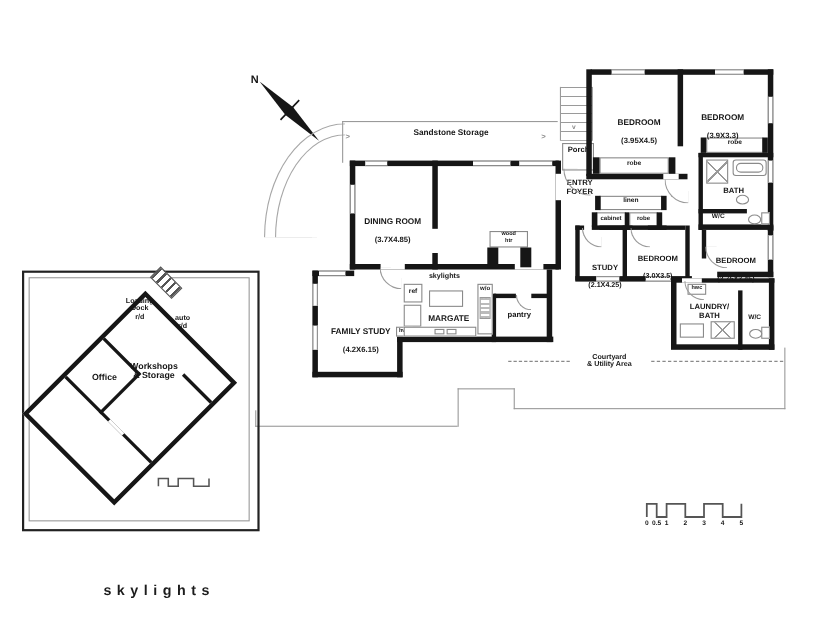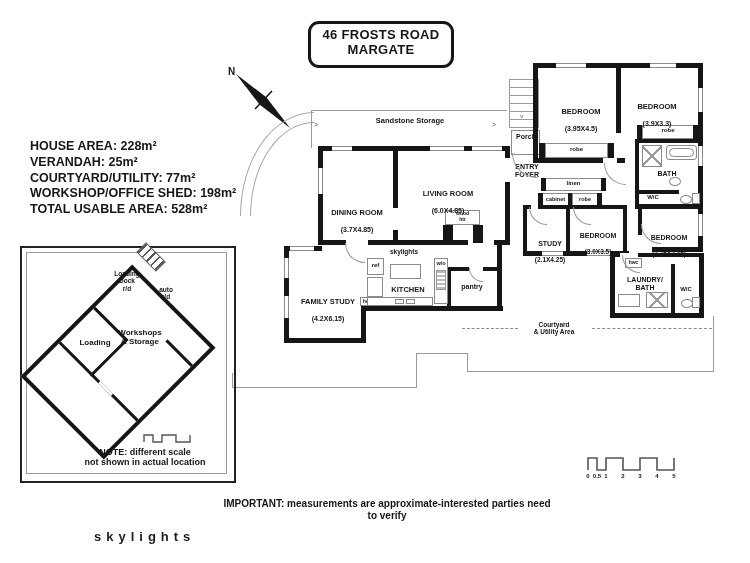--- a/index.html
+++ b/index.html
@@ -35,32 +35,21 @@
   .logo-main{position:absolute;font-weight:bold;font-size:35px;letter-spacing:0;color:#1c1c1c;}
   .logo-sub{position:absolute;font-weight:bold;font-size:13px;letter-spacing:5px;color:#1c1c1c;}
   .tick{position:absolute;transform:translateX(-50%);font-size:6px;font-weight:bold;}
   .arrow{position:absolute;color:#8a8a8a;font-weight:bold;}
 </style>
 </head>
 <body>
 
 <div id="stage">
 
-  <div class="titlebox" style="left:308px;top:21px;width:140px;height:38px;font-size:13px;padding-top:3px;">
-    <div>46 FROSTS ROAD</div>
-    <div>MARGATE</div>
-  </div>
-
-  <div class="a" style="left:30px;top:139px;font-size:12.5px;font-weight:bold;line-height:15.8px;">
-    <div>HOUSE AREA: 228m²</div>
-    <div>VERANDAH: 25m²</div>
-    <div>COURTYARD/UTILITY: 77m²</div>
-    <div>WORKSHOP/OFFICE SHED: 198m²</div>
-    <div>TOTAL USABLE AREA: 528m²</div>
-  </div>
+
 
   <svg class="a" style="left:226px;top:62px;" width="74" height="74">
     <polygon points="10,12 40.5,35.5 64,66 33.5,42.5" fill="#161616"></polygon>
     <line x1="29" y1="47" x2="46" y2="29" stroke="#161616" stroke-width="1.5"></line>
     <text x="2" y="13" font-size="10" font-weight="bold" fill="#161616">N</text>
   </svg>
 
   <div class="curve" style="left:240px;top:112px;width:74px;height:104px;"></div>
   <div class="curve" style="left:250px;top:122px;width:64px;height:94px;"></div>
 
@@ -215,33 +204,29 @@
 
   <div class="arc" style="left:512px;top:153px;width:25px;height:25px;"></div>
   <div class="arc" style="left:604px;top:163px;width:22px;height:22px;"></div>
   <div class="arc" style="left:529px;top:207px;width:18px;height:18px;"></div>
   <div class="arc" style="left:573px;top:207px;width:18px;height:18px;"></div>
   <div class="arc" style="left:641px;top:224px;width:20px;height:20px;"></div>
   <div class="arc" style="left:622px;top:255px;width:18px;height:18px;"></div>
   <div class="arc" style="left:345px;top:243px;width:20px;height:20px;"></div>
   <div class="arc" style="left:469px;top:268px;width:14px;height:14px;"></div>
 
-  <div class="L" style="left:317px;top:200px;width:80px;font-size:7.5px;">
+  <div class="L" style="left:317px;top:189px;width:80px;font-size:7.5px;">
     <div>DINING ROOM</div>
     <div style="font-size:7px;">(3.7X4.85)</div>
-  </div>
-  <div class="L" style="left:408px;top:181px;width:80px;font-size:7.5px;">
-    <div>LIVING ROOM</div>
-    <div style="font-size:7px;">(6.0X4.85)</div>
   </div>
   <div class="L" style="left:290px;top:289px;width:76px;font-size:7.5px;">
     <div>FAMILY STUDY</div>
     <div style="font-size:7px;">(4.2X6.15)</div>
   </div>
-  <div class="L" style="left:378px;top:286px;width:60px;font-size:7.5px;">KITCHEN</div>
+  <div class="L" style="left:378px;top:286px;width:60px;font-size:7.5px;">MARGATE</div>
   <div class="L" style="left:528px;top:232px;width:44px;font-size:7px;">
     <div>STUDY</div>
     <div style="font-size:6.5px;">(2.1X4.25)</div>
   </div>
   <div class="L" style="left:549px;top:99px;width:64px;font-size:7.5px;">
     <div>BEDROOM</div>
     <div style="font-size:7px;">(3.95X4.5)</div>
   </div>
   <div class="L" style="left:625px;top:94px;width:64px;font-size:7.5px;">
     <div>BEDROOM</div>
@@ -268,37 +253,34 @@
   </div>
   <div class="ramp" style="left:137px;top:250px;width:28px;height:14px;"></div>
 
   <div class="L" style="left:103px;top:270px;width:48px;font-size:6.5px;">Loading
 Dock
 r/d</div>
   <div class="L" style="left:150px;top:286px;width:32px;font-size:6.5px;">auto
 r/d</div>
   <div class="L" style="left:100px;top:328px;width:80px;font-size:8px;">Workshops
 &amp; Storage</div>
-  <div class="L" style="left:72px;top:338px;width:46px;font-size:8px;">Loading</div>
+  <div class="L" style="left:72px;top:338px;width:46px;font-size:8px;">Office</div>
 
   <svg class="a" style="left:142px;top:430px;" width="52" height="15">
     <path d="M2,12 L2,5 L11,5 L11,12 L20,12 L20,5 L34,5 L34,12 L48,12 L48,5" fill="none" stroke="#555" stroke-width="1.4"></path>
   </svg>
-  <div class="L" style="left:50px;top:447px;width:190px;font-size:9px;">NOTE: different scale
-not shown in actual location</div>
 
   <svg class="a" style="left:586px;top:453px;" width="96" height="22">
     <path d="M2,17 L2,5 L11,5 L11,17 L20,17 L20,5 L37,5 L37,17 L54,17 L54,5 L71,5 L71,17 L88,17 L88,5" fill="none" stroke="#555" stroke-width="1.6"></path>
   </svg>
   <div class="a" style="left:586px;top:473px;width:96px;height:9px;">
     <span class="tick" style="left:2px;">0</span>
     <span class="tick" style="left:11px;">0.5</span>
     <span class="tick" style="left:20px;">1</span>
     <span class="tick" style="left:37px;">2</span>
     <span class="tick" style="left:54px;">3</span>
     <span class="tick" style="left:71px;">4</span>
     <span class="tick" style="left:88px;">5</span>
   </div>
 
   <div class="logo-sub" style="left:94px;top:529px;">skylights</div>
-  <div class="L" style="left:222px;top:498px;width:330px;font-size:10px;">IMPORTANT: measurements are approximate-interested parties need to verify</div>
 
 </div>
 
 </body></html>

